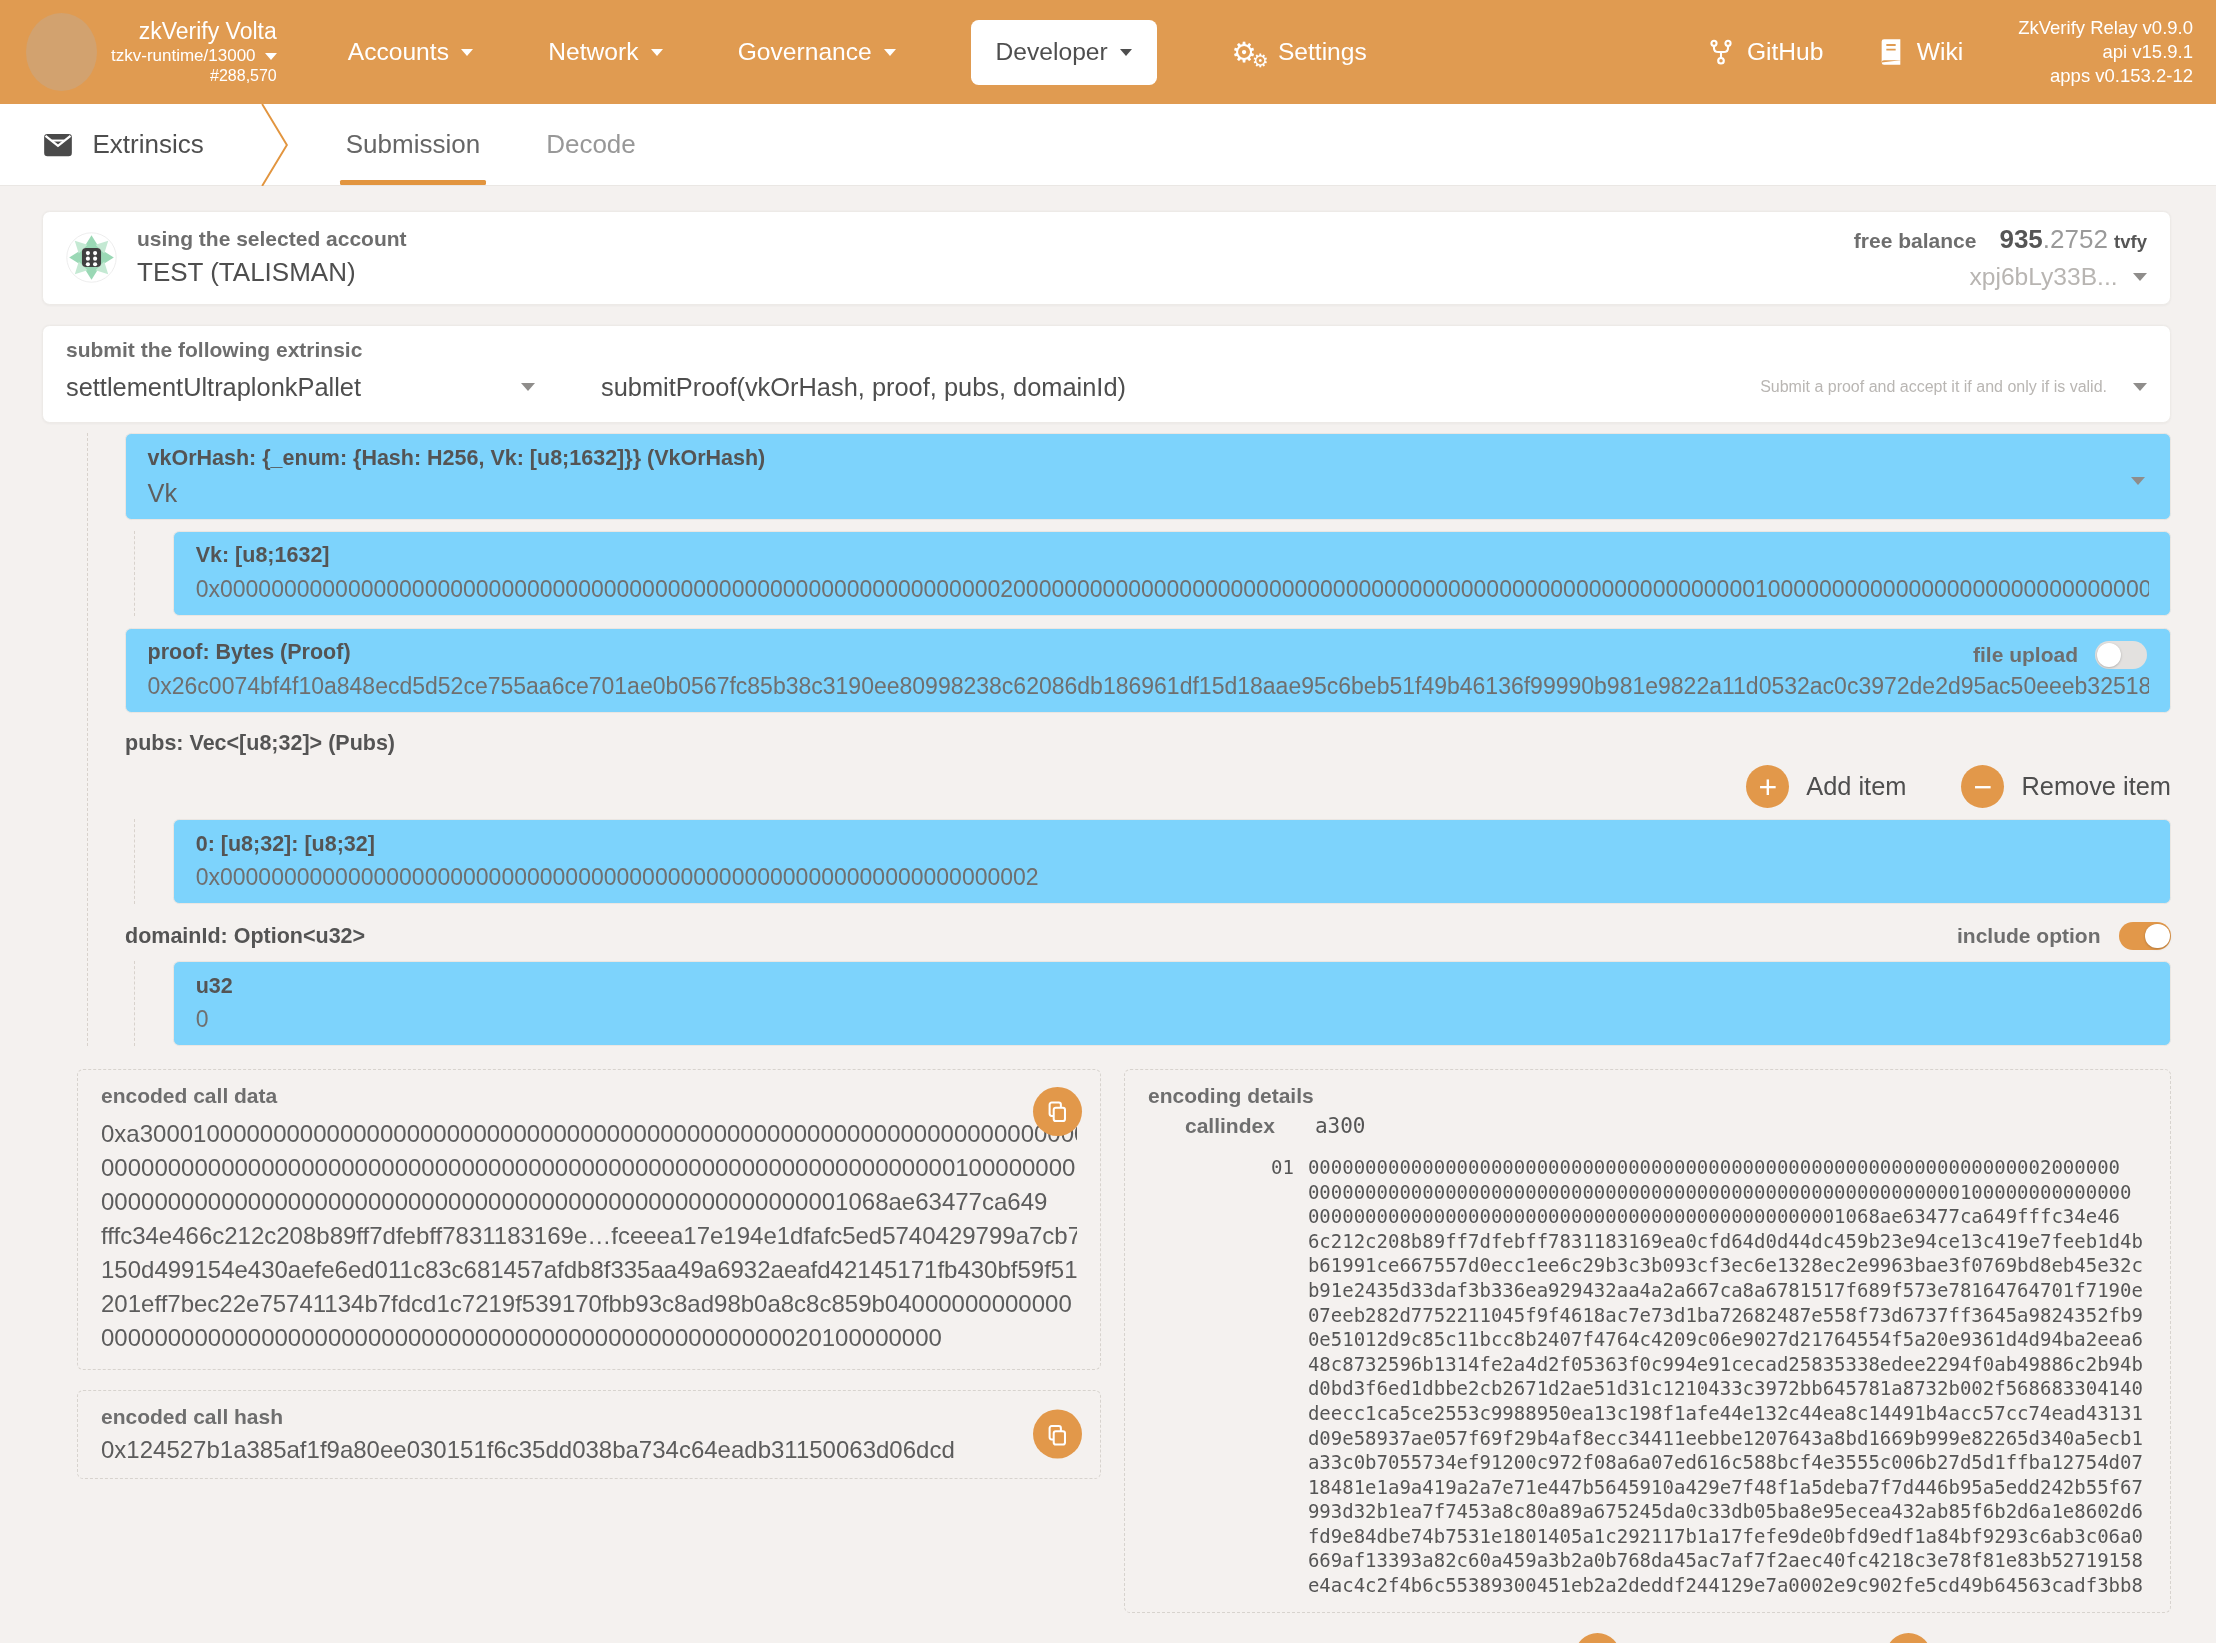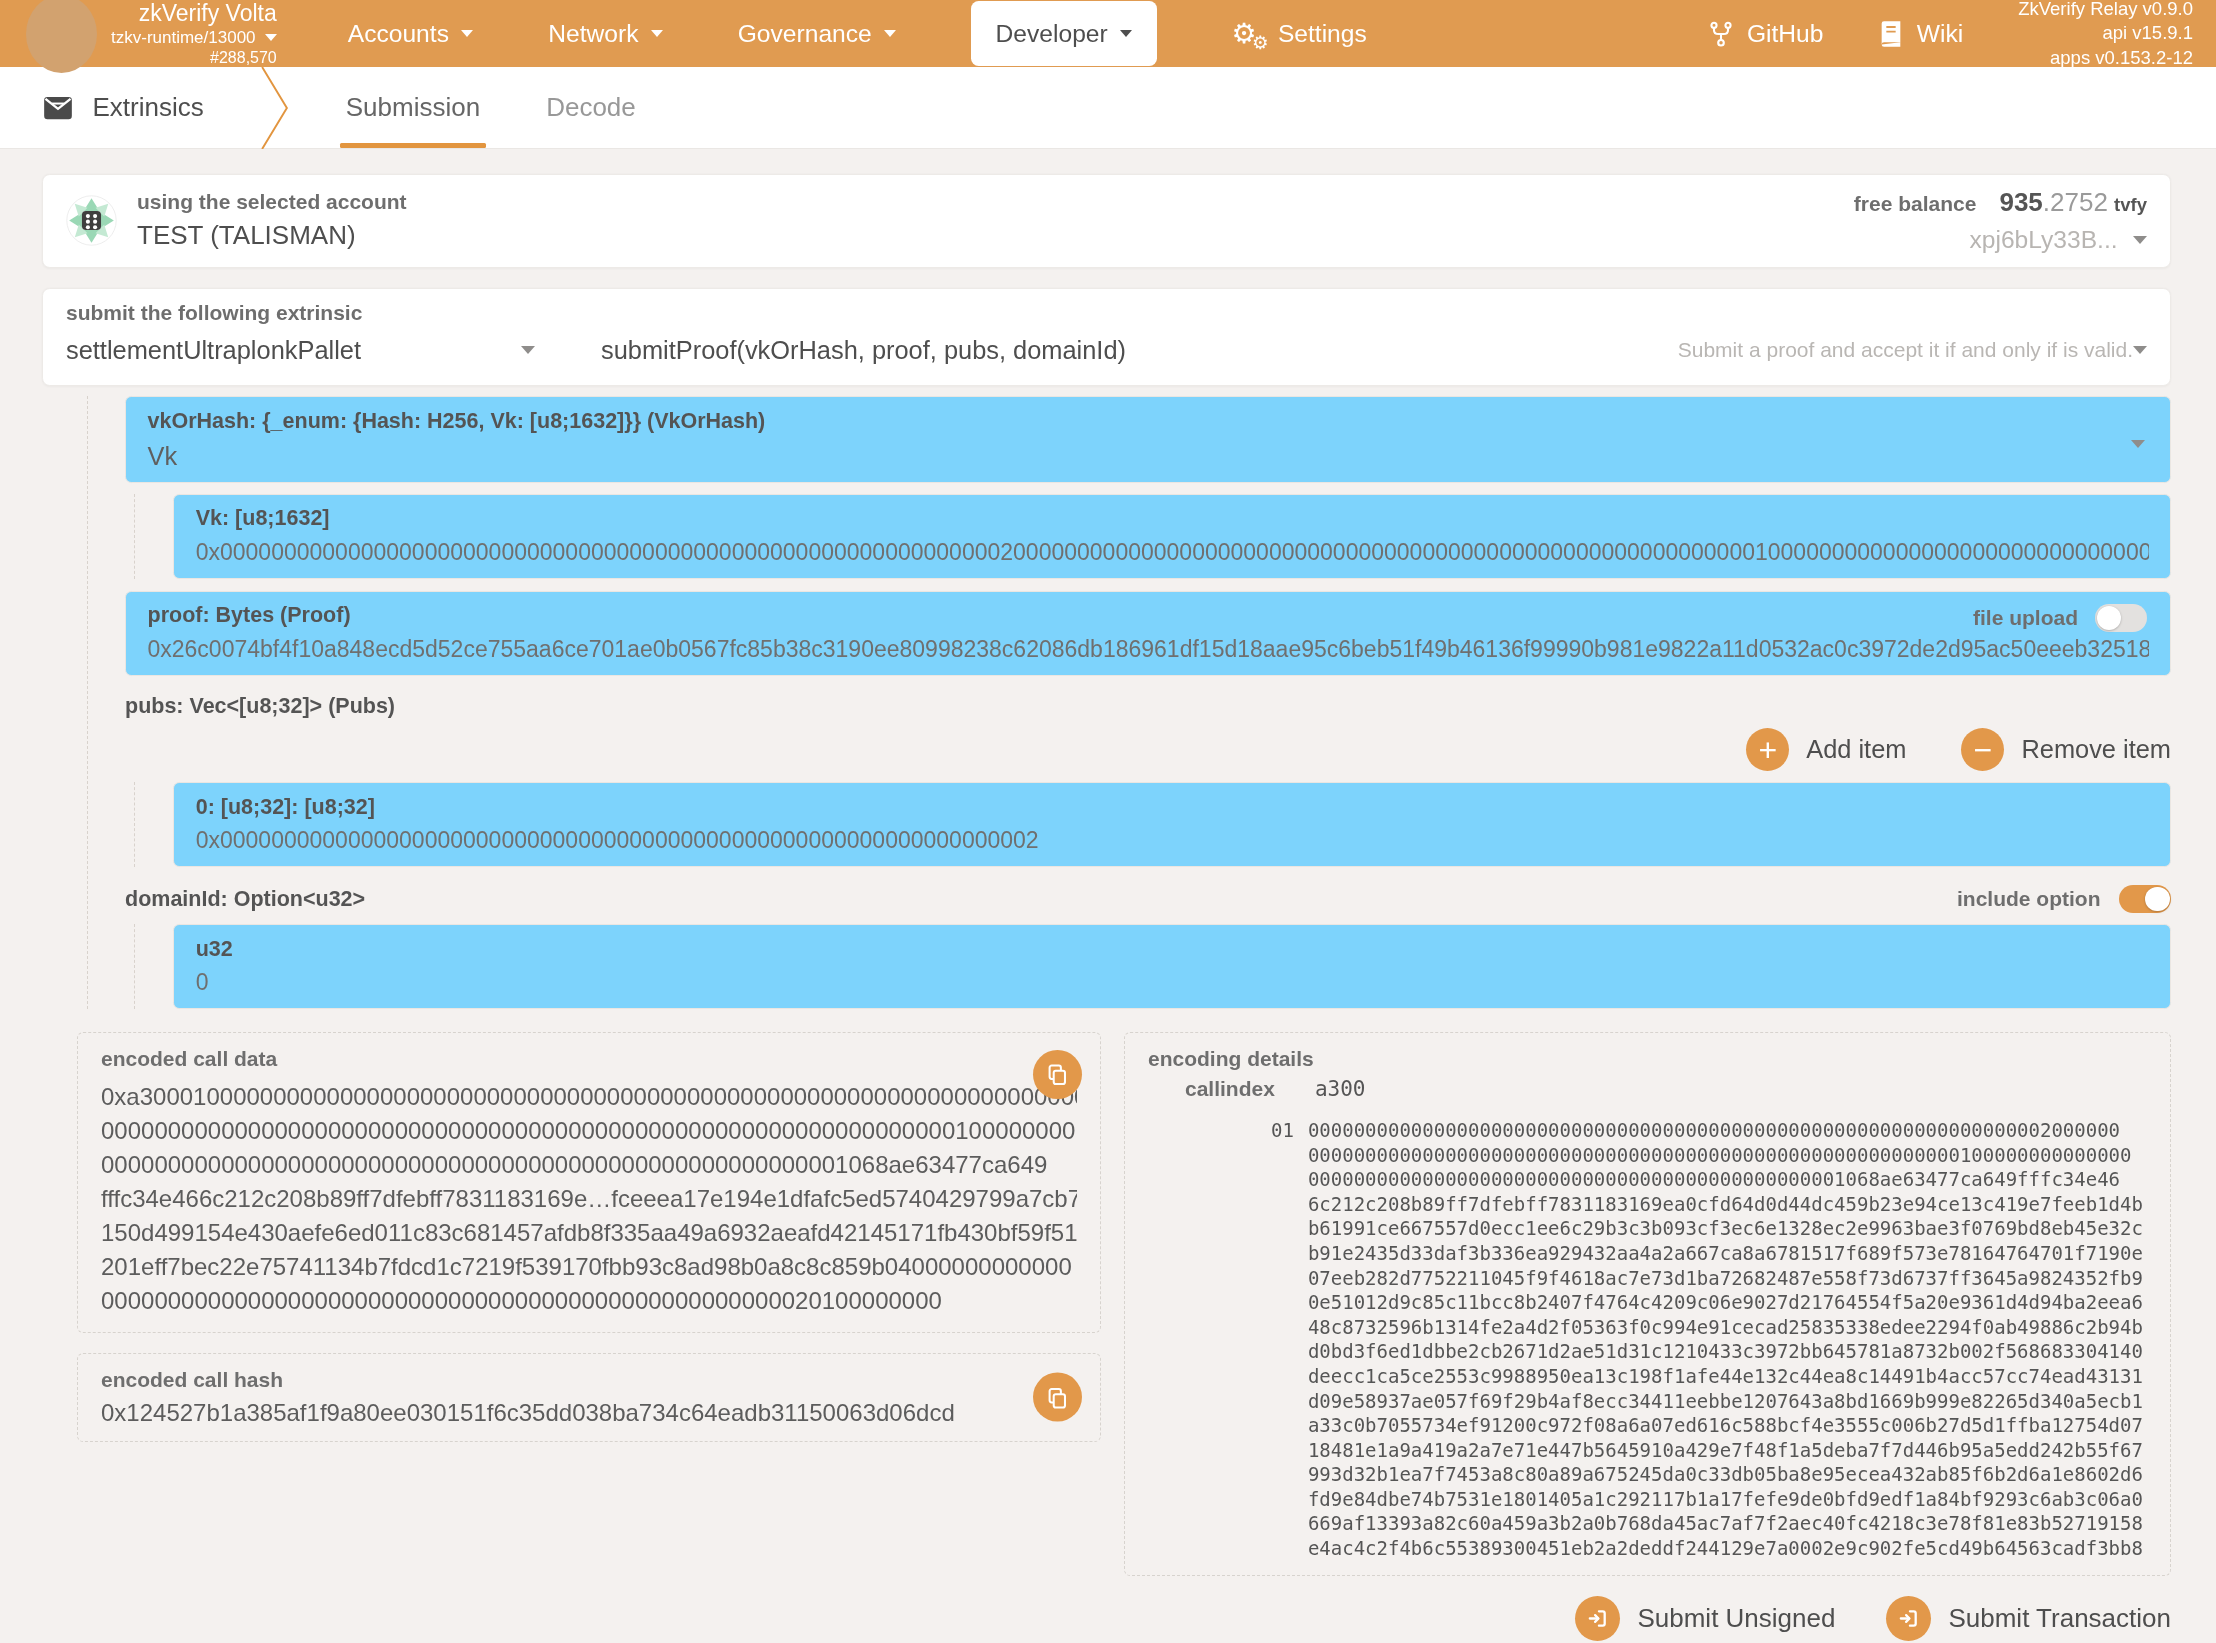--- a/index.html
+++ b/index.html
@@ -1,21 +1,21 @@
 <!DOCTYPE html>
 <html style="font-size:12.3px"><head>
 <meta charset="utf-8">
 <style>
   * { box-sizing: border-box; margin: 0; padding: 0; }
   html,body { margin:0; background:#f4f1ef; }
   .page { width:2216px; height:1644px; overflow:hidden; background:#f4f1ef;
           font-family:"Liberation Sans", sans-serif; color:#4e4e4e; position:relative; }
 
   
-  .header { height:67px; background:#e09b51; display:flex; align-items:center;
+  .header { height:104px; background:#e09b51; display:flex; align-items:center;
             padding:0 23px 0 26px; color:#fff; }
   .logo { width:71px; height:78px; border-radius:50%; background:#d2a26f; flex:none; }
   .chain-info { text-align:right; margin-left:14px; line-height:1.2; cursor:pointer; }
   .chain-name { font-size:23px; }
   .chain-runtime { font-size:17px; display:flex; justify-content:flex-end; align-items:center; gap:9.2px; }
   .chain-block { font-size:16px; }
   .caret { width:0; height:0; border-left:7px solid transparent; border-right:7px solid transparent;
            border-top:8.5px solid currentColor; display:inline-block; }
   .caret.small { border-left-width:6.2px; border-right-width:6.2px; border-top-width:7.7px; }
   .topnav { display:flex; align-items:center; gap:75px; margin-left:71px; font-size:24.6px; }
@@ -55,22 +55,22 @@
   .bal-unit { font-size:18.5px; font-weight:700; color:#555; margin-left:6.2px; }
   .addr-row { margin-top:7.7px; display:flex; align-items:center; justify-content:flex-end; gap:15.4px;
               color:#b8b5b2; font-size:24.6px; cursor:pointer; }
 
   .extrinsic-card { margin-top:20px; padding:12.3px 23px 20px; }
   .select-row { display:flex; align-items:center; margin-top:10.8px; }
   .pallet-select { width:469px; display:flex; justify-content:space-between; align-items:center;
                    font-size:25.4px; color:#4e4e4e; cursor:pointer; }
   .pallet-select .caret, .desc .caret, .addr-row .caret, .vk-caret { color:#8f8d8b; }
   .method-select { margin-left:66px; font-size:25.4px; color:#4e4e4e; cursor:pointer; }
-  .desc { margin-left:auto; display:flex; align-items:center; gap:0;
-          color:#b9b6b3; font-size:21px; cursor:pointer; }
+  .desc { margin-left:auto; display:flex; align-items:center; gap:26px;
+          color:#b9b6b3; font-size:16px; cursor:pointer; }
 
   .params { margin:10.8px 0 0 45px; border-left:0.8px dashed #d8d2cc; padding-left:37px; }
   .nested { margin:10.8px 0 0 9.2px; border-left:0.8px dashed #d8d2cc; padding-left:38px; }
   .pbox { background:#7dd3fc; border:0.8px solid #eae6e2; border-radius:6.2px; padding:11.5px 21.5px; position:relative; }
   .plabel { font-size:21.5px; font-weight:700; color:#545454; }
   .pvalue { margin-top:7.7px; font-size:25.4px; color:#5f5f5f; }
   .phex { margin-top:7.7px; font-size:23px; color:#6f6f6f; white-space:nowrap; overflow:hidden; }
   .vk-caret { position:absolute; right:24.6px; top:43px; }
   .proof-box { margin-top:12.3px; }
   .file-upload { position:absolute; top:12.3px; right:23px; display:flex; align-items:center; gap:17px; }

